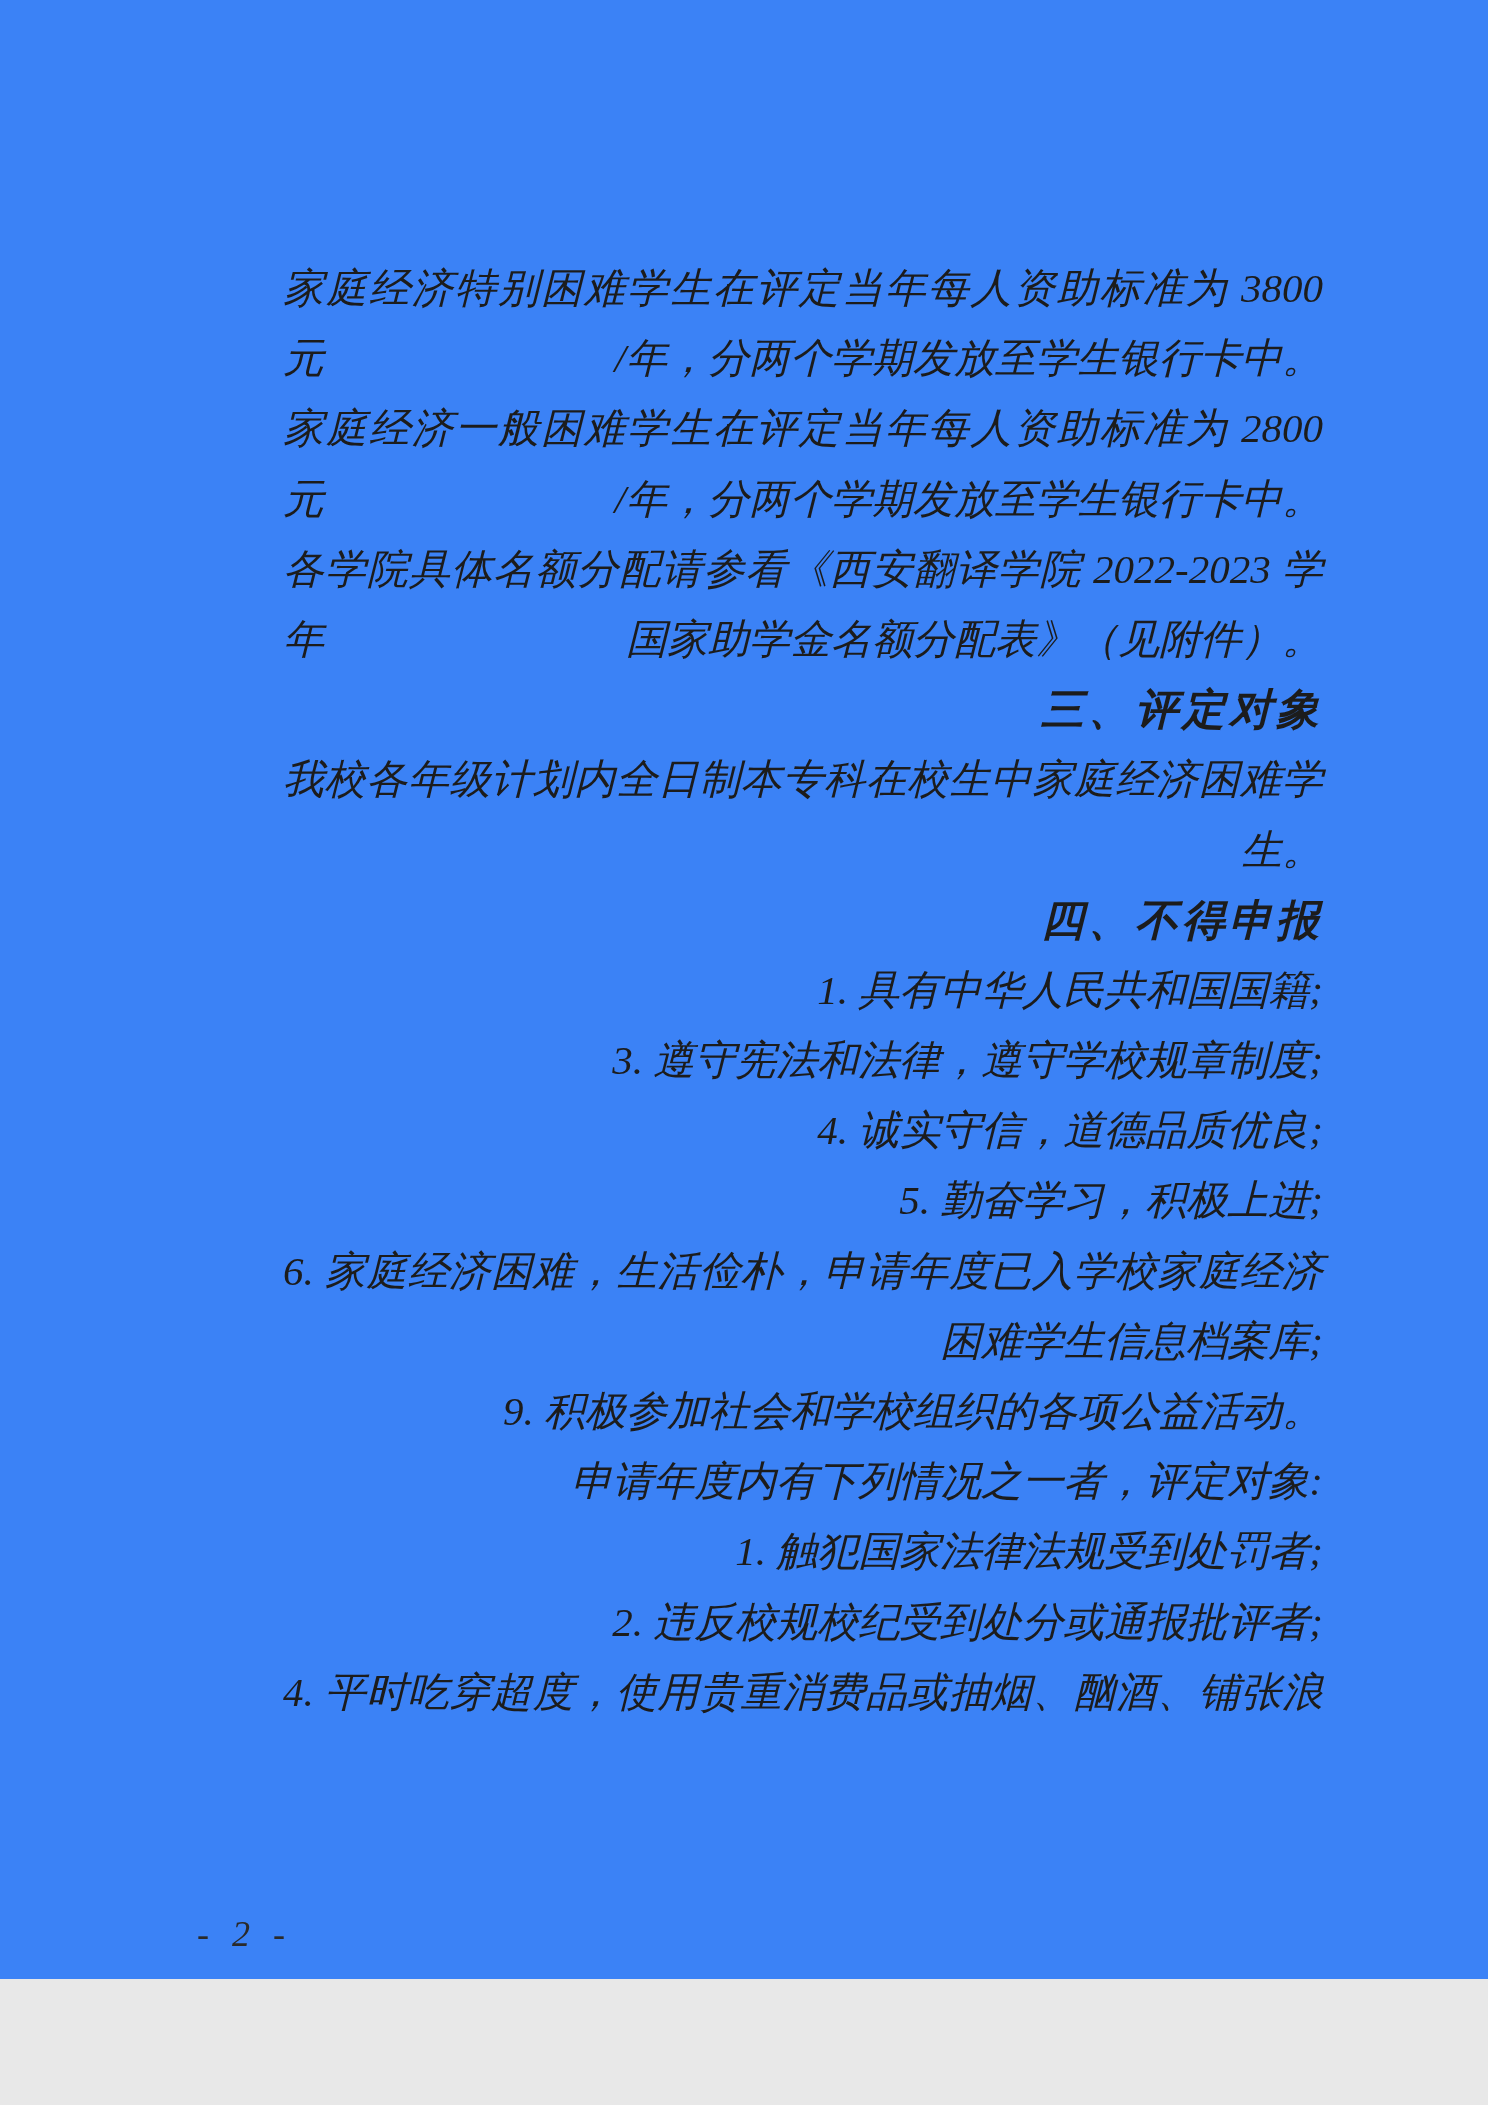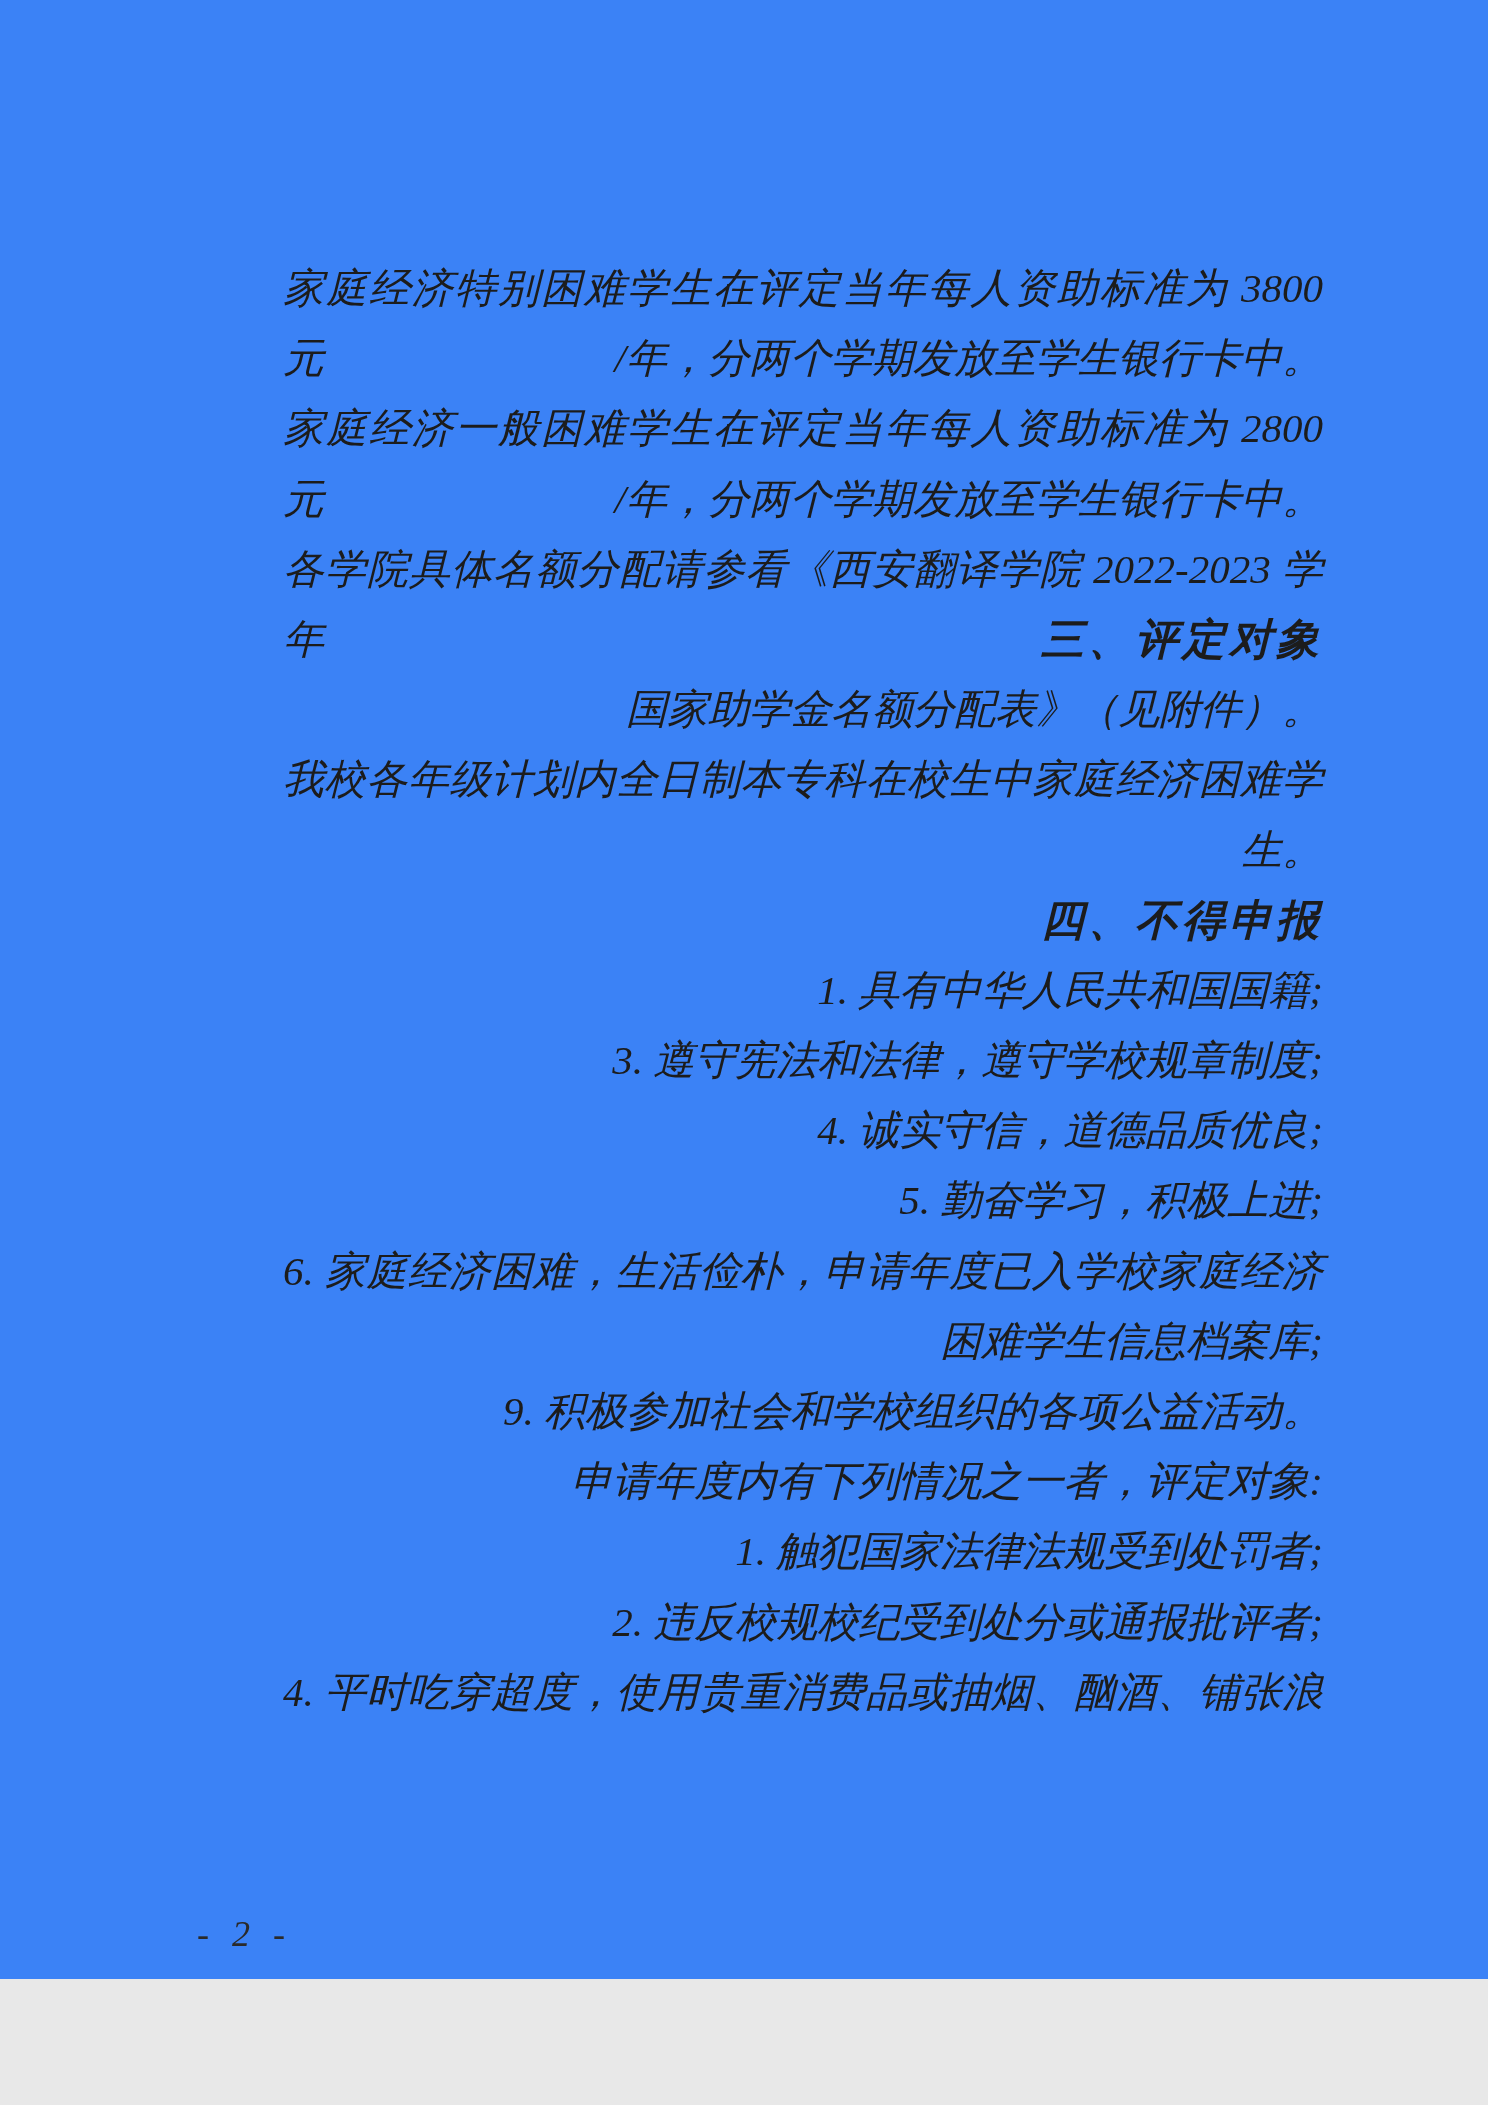--- a/index.html
+++ b/index.html
@@ -56,22 +56,22 @@
 </head>
 <body>
 
 <div class="page">
   <div class="content">
     <div class="line indent fill">家庭经济特别困难学生在评定当年每人资助标准为 3800 元</div>
     <div class="line">/年，分两个学期发放至学生银行卡中。</div>
     <div class="line indent fill">家庭经济一般困难学生在评定当年每人资助标准为 2800 元</div>
     <div class="line">/年，分两个学期发放至学生银行卡中。</div>
     <div class="line indent fill">各学院具体名额分配请参看《西安翻译学院 2022-2023 学年</div>
+    <div class="line">国家助学金名额分配表》（见附件）。</div>
     <div class="line indent heading">三、评定对象</div>
-    <div class="line">国家助学金名额分配表》（见附件）。</div>
     <div class="line indent fill">我校各年级计划内全日制本专科在校生中家庭经济困难学</div>
     <div class="line">生。</div>
     <div class="line indent heading">四、不得申报</div>
     <div class="line indent">1. 具有中华人民共和国国籍;</div>
     <div class="line indent">3. 遵守宪法和法律，遵守学校规章制度;</div>
     <div class="line indent">4. 诚实守信，道德品质优良;</div>
     <div class="line indent">5. 勤奋学习，积极上进;</div>
     <div class="line indent fill">6. 家庭经济困难，生活俭朴，申请年度已入学校家庭经济</div>
     <div class="line">困难学生信息档案库;</div>
     <div class="line indent">9. 积极参加社会和学校组织的各项公益活动。</div>

